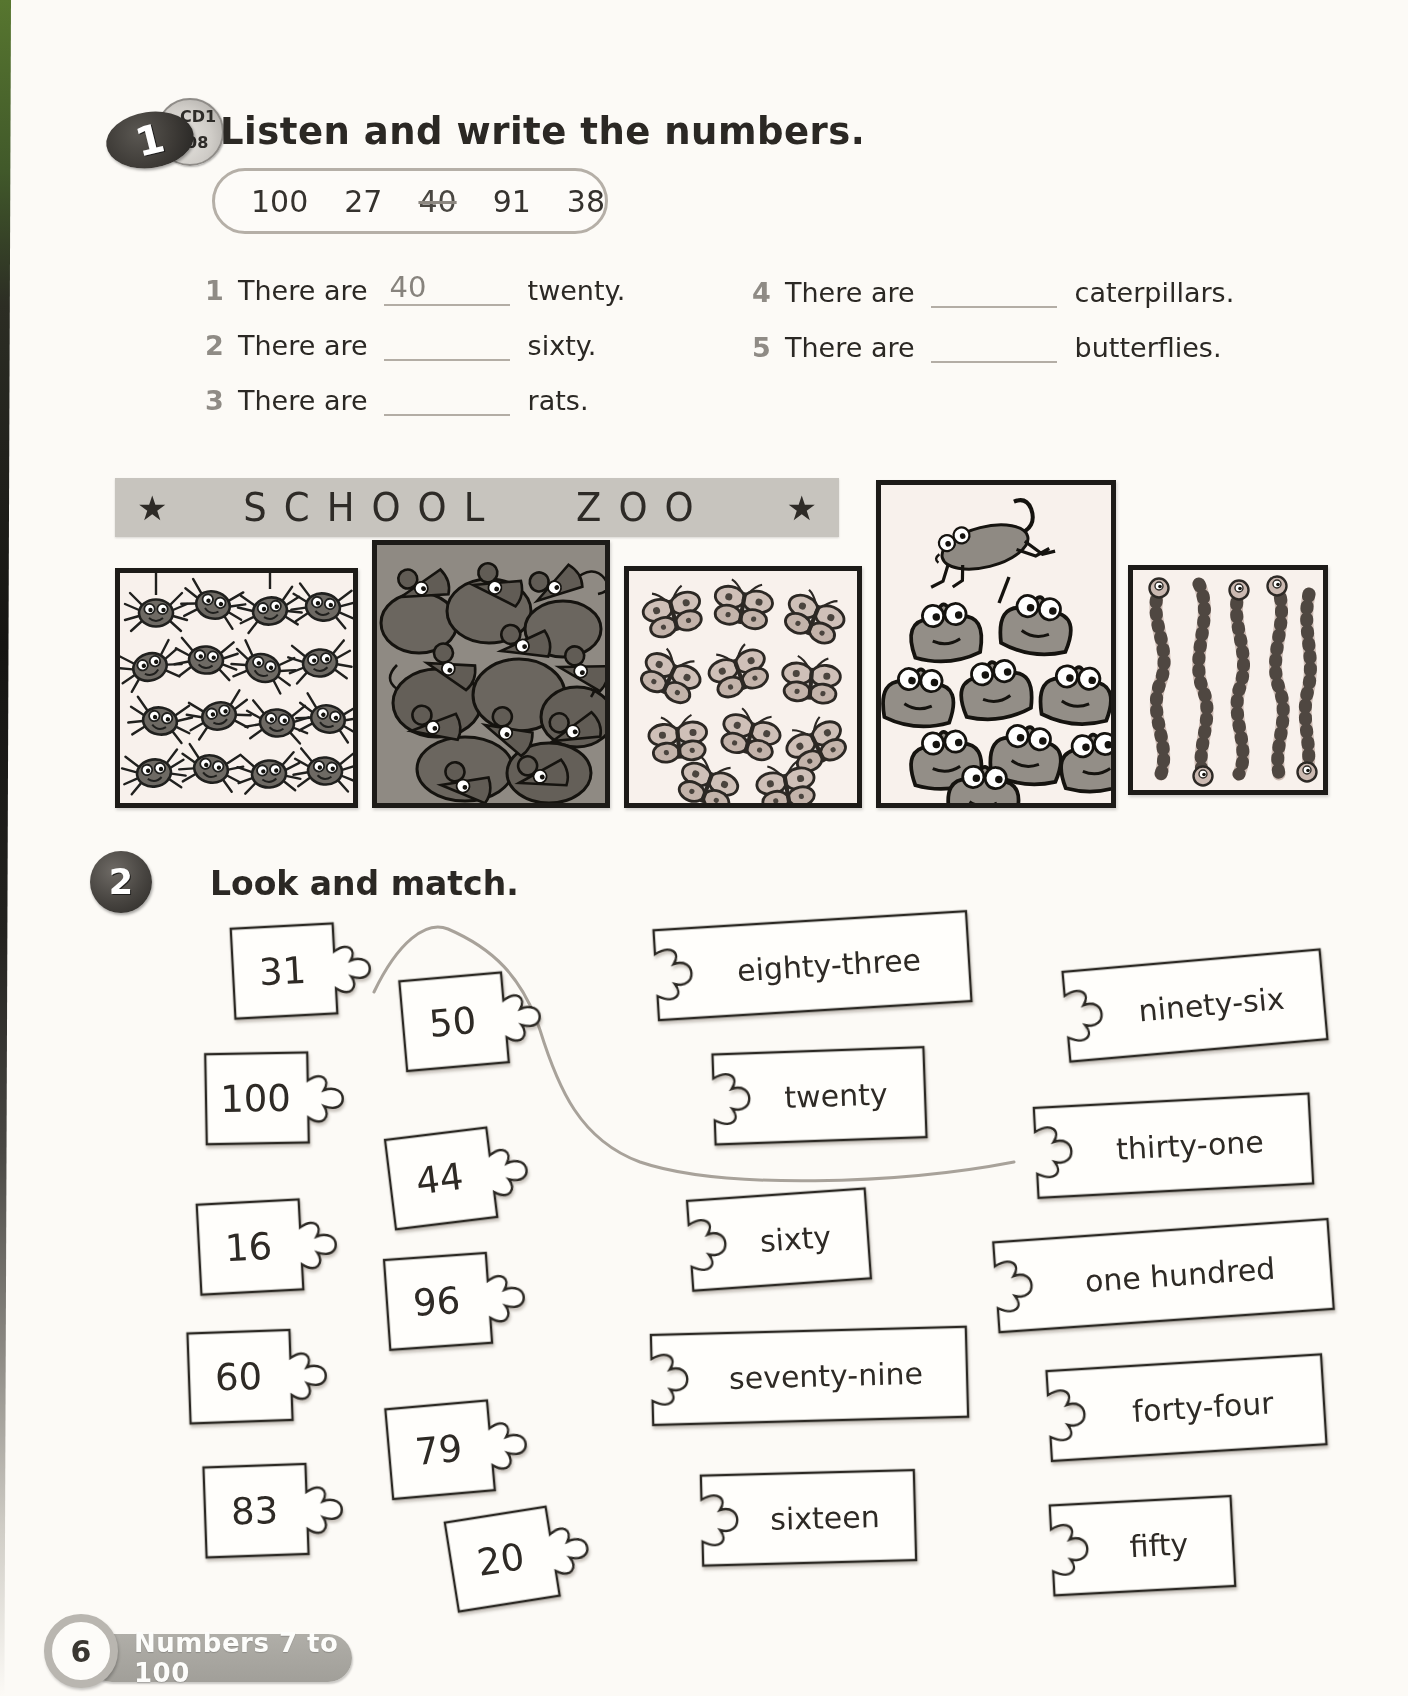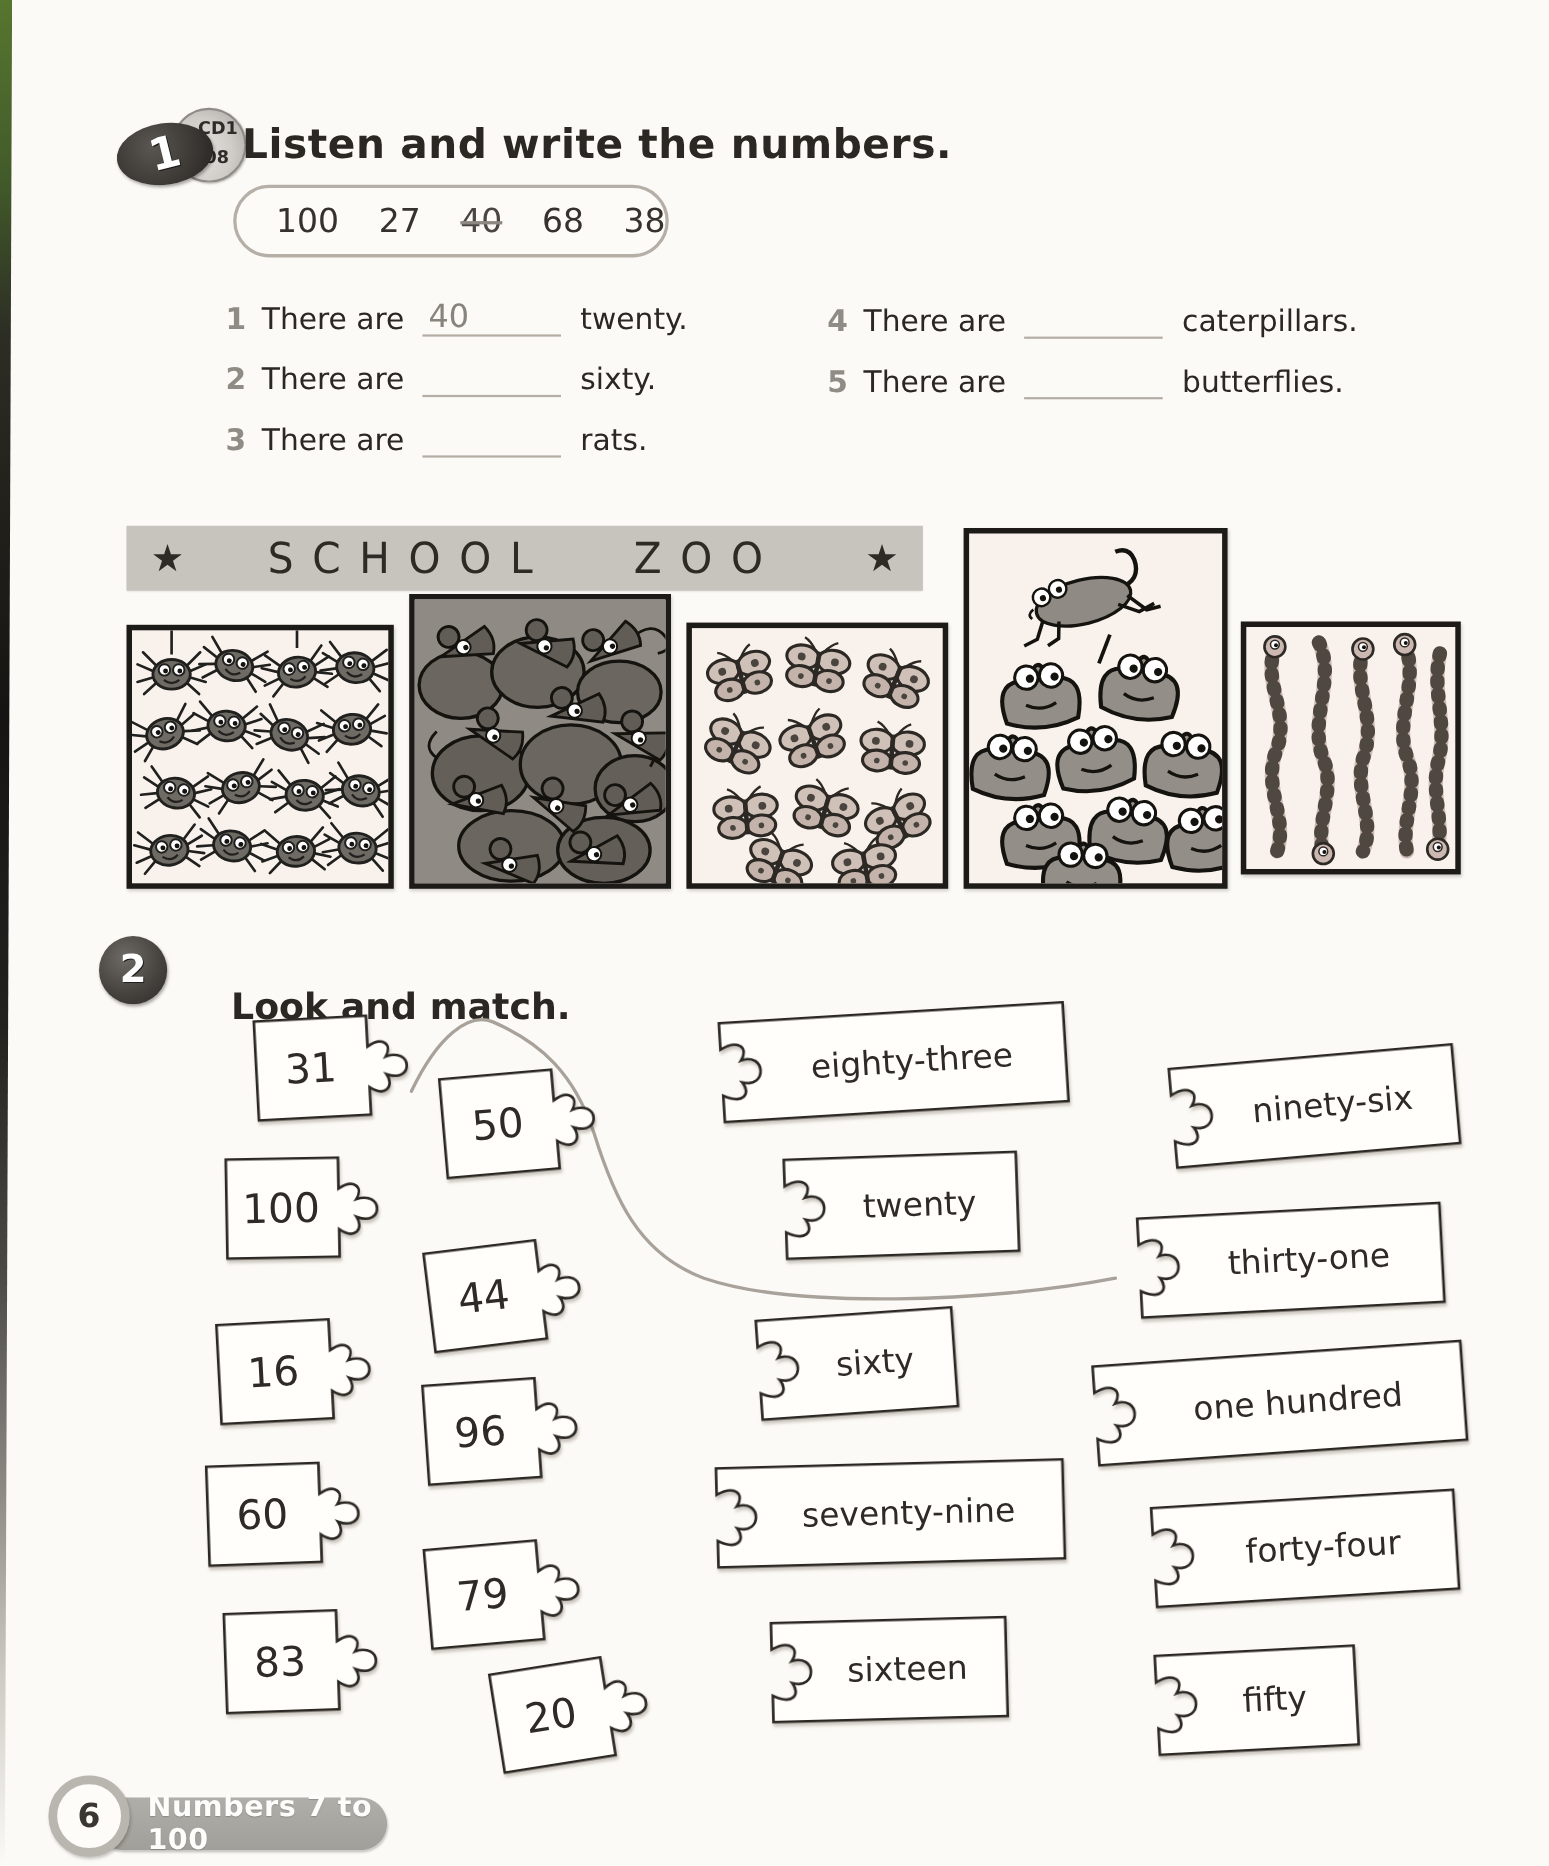--- a/index.html
+++ b/index.html
@@ -81,21 +81,21 @@
   .zoo-pic svg{display:block;width:100%;height:100%;}
 
   
   .badge2{
     left:90px;top:851px;width:62px;height:62px;border-radius:50%;
     background:radial-gradient(circle at 38% 32%,#6e6a65 0%,#474440 55%,#2b2926 100%);
     display:flex;align-items:center;justify-content:center;
     box-shadow:1px 2px 3px rgba(0,0,0,.35);
   }
   .badge2-num{color:#fff;font-size:35px;font-weight:bold;text-shadow:1px 1px 0 #1f1e1c;}
-  .ex2-title{left:210px;top:864px;font-size:33px;font-weight:bold;margin-top:31px;}
+  .ex2-title{left:210px;top:864px;font-size:33px;font-weight:bold;}
 
   
   .piece{position:absolute;transform:rotate(var(--rot,0deg));}
   .piece svg{position:absolute;left:0;top:0;width:100%;height:100%;overflow:visible;}
   .piece path{fill:#fffefb;stroke:#2b2823;stroke-width:2.4;filter:drop-shadow(1.5px 3px 1.5px rgba(70,55,40,.28));}
   .piece .lbl{position:absolute;display:flex;align-items:center;justify-content:center;}
   .piece-num{width:148px;height:96px;}
   .piece-num .lbl{left:0;top:0;width:105px;height:96px;font-size:37px;color:#2e2a25;}
   .piece-word{height:96px;}
   .piece-word .lbl{left:52px;right:8px;top:0;height:96px;font-size:30px;color:#2e2a25;white-space:nowrap;}
@@ -182,21 +182,21 @@
     <span class="badge1-num">1</span>
   </div>
 </div>
 
 <div class="abs ex1-title">Listen and write the numbers.</div>
 
 <div class="abs word-bank">
   <span>100</span>
   <span>27</span>
   <span class="struck">40</span>
-  <span>68</span>
+  <span>91</span>
   <span>38</span>
 </div>
 
 <div class="abs sent-col col-left">
   <div class="sent-row">
     <span class="sent-num">1</span>
     <span class="sent-prefix">There are</span>
     <span class="blank">
         <i class="ans">40</i>
       </span>

